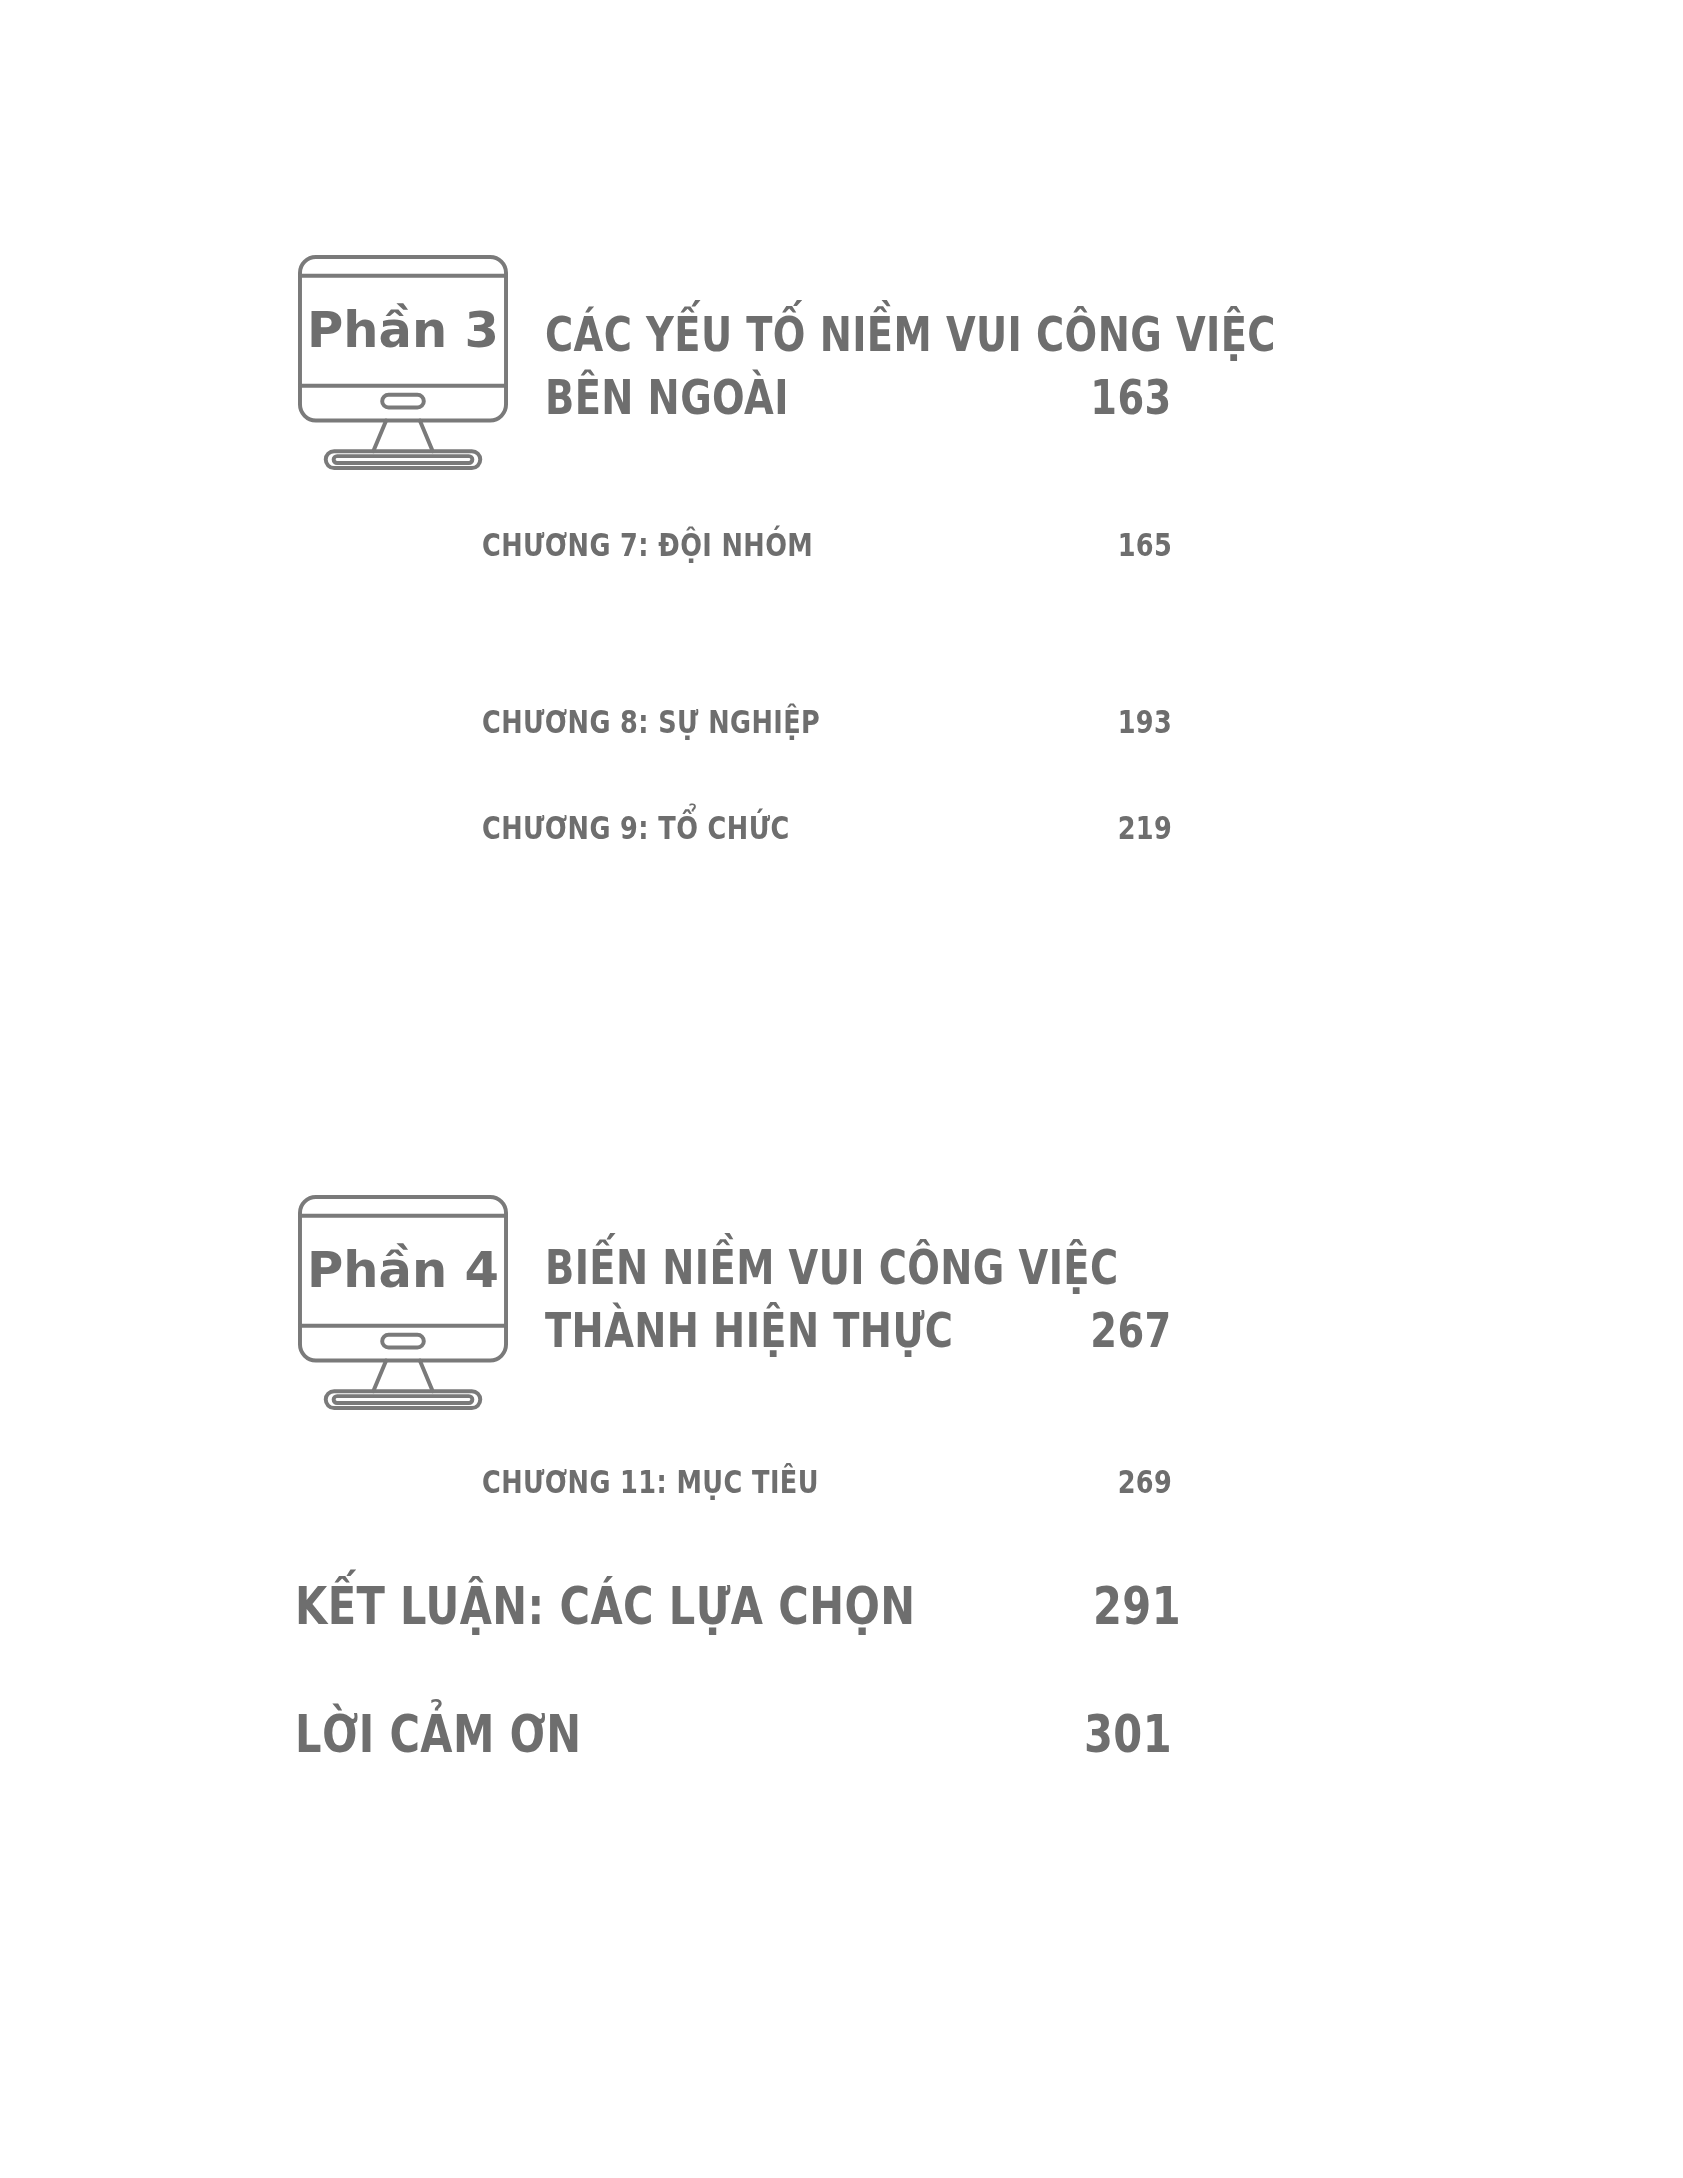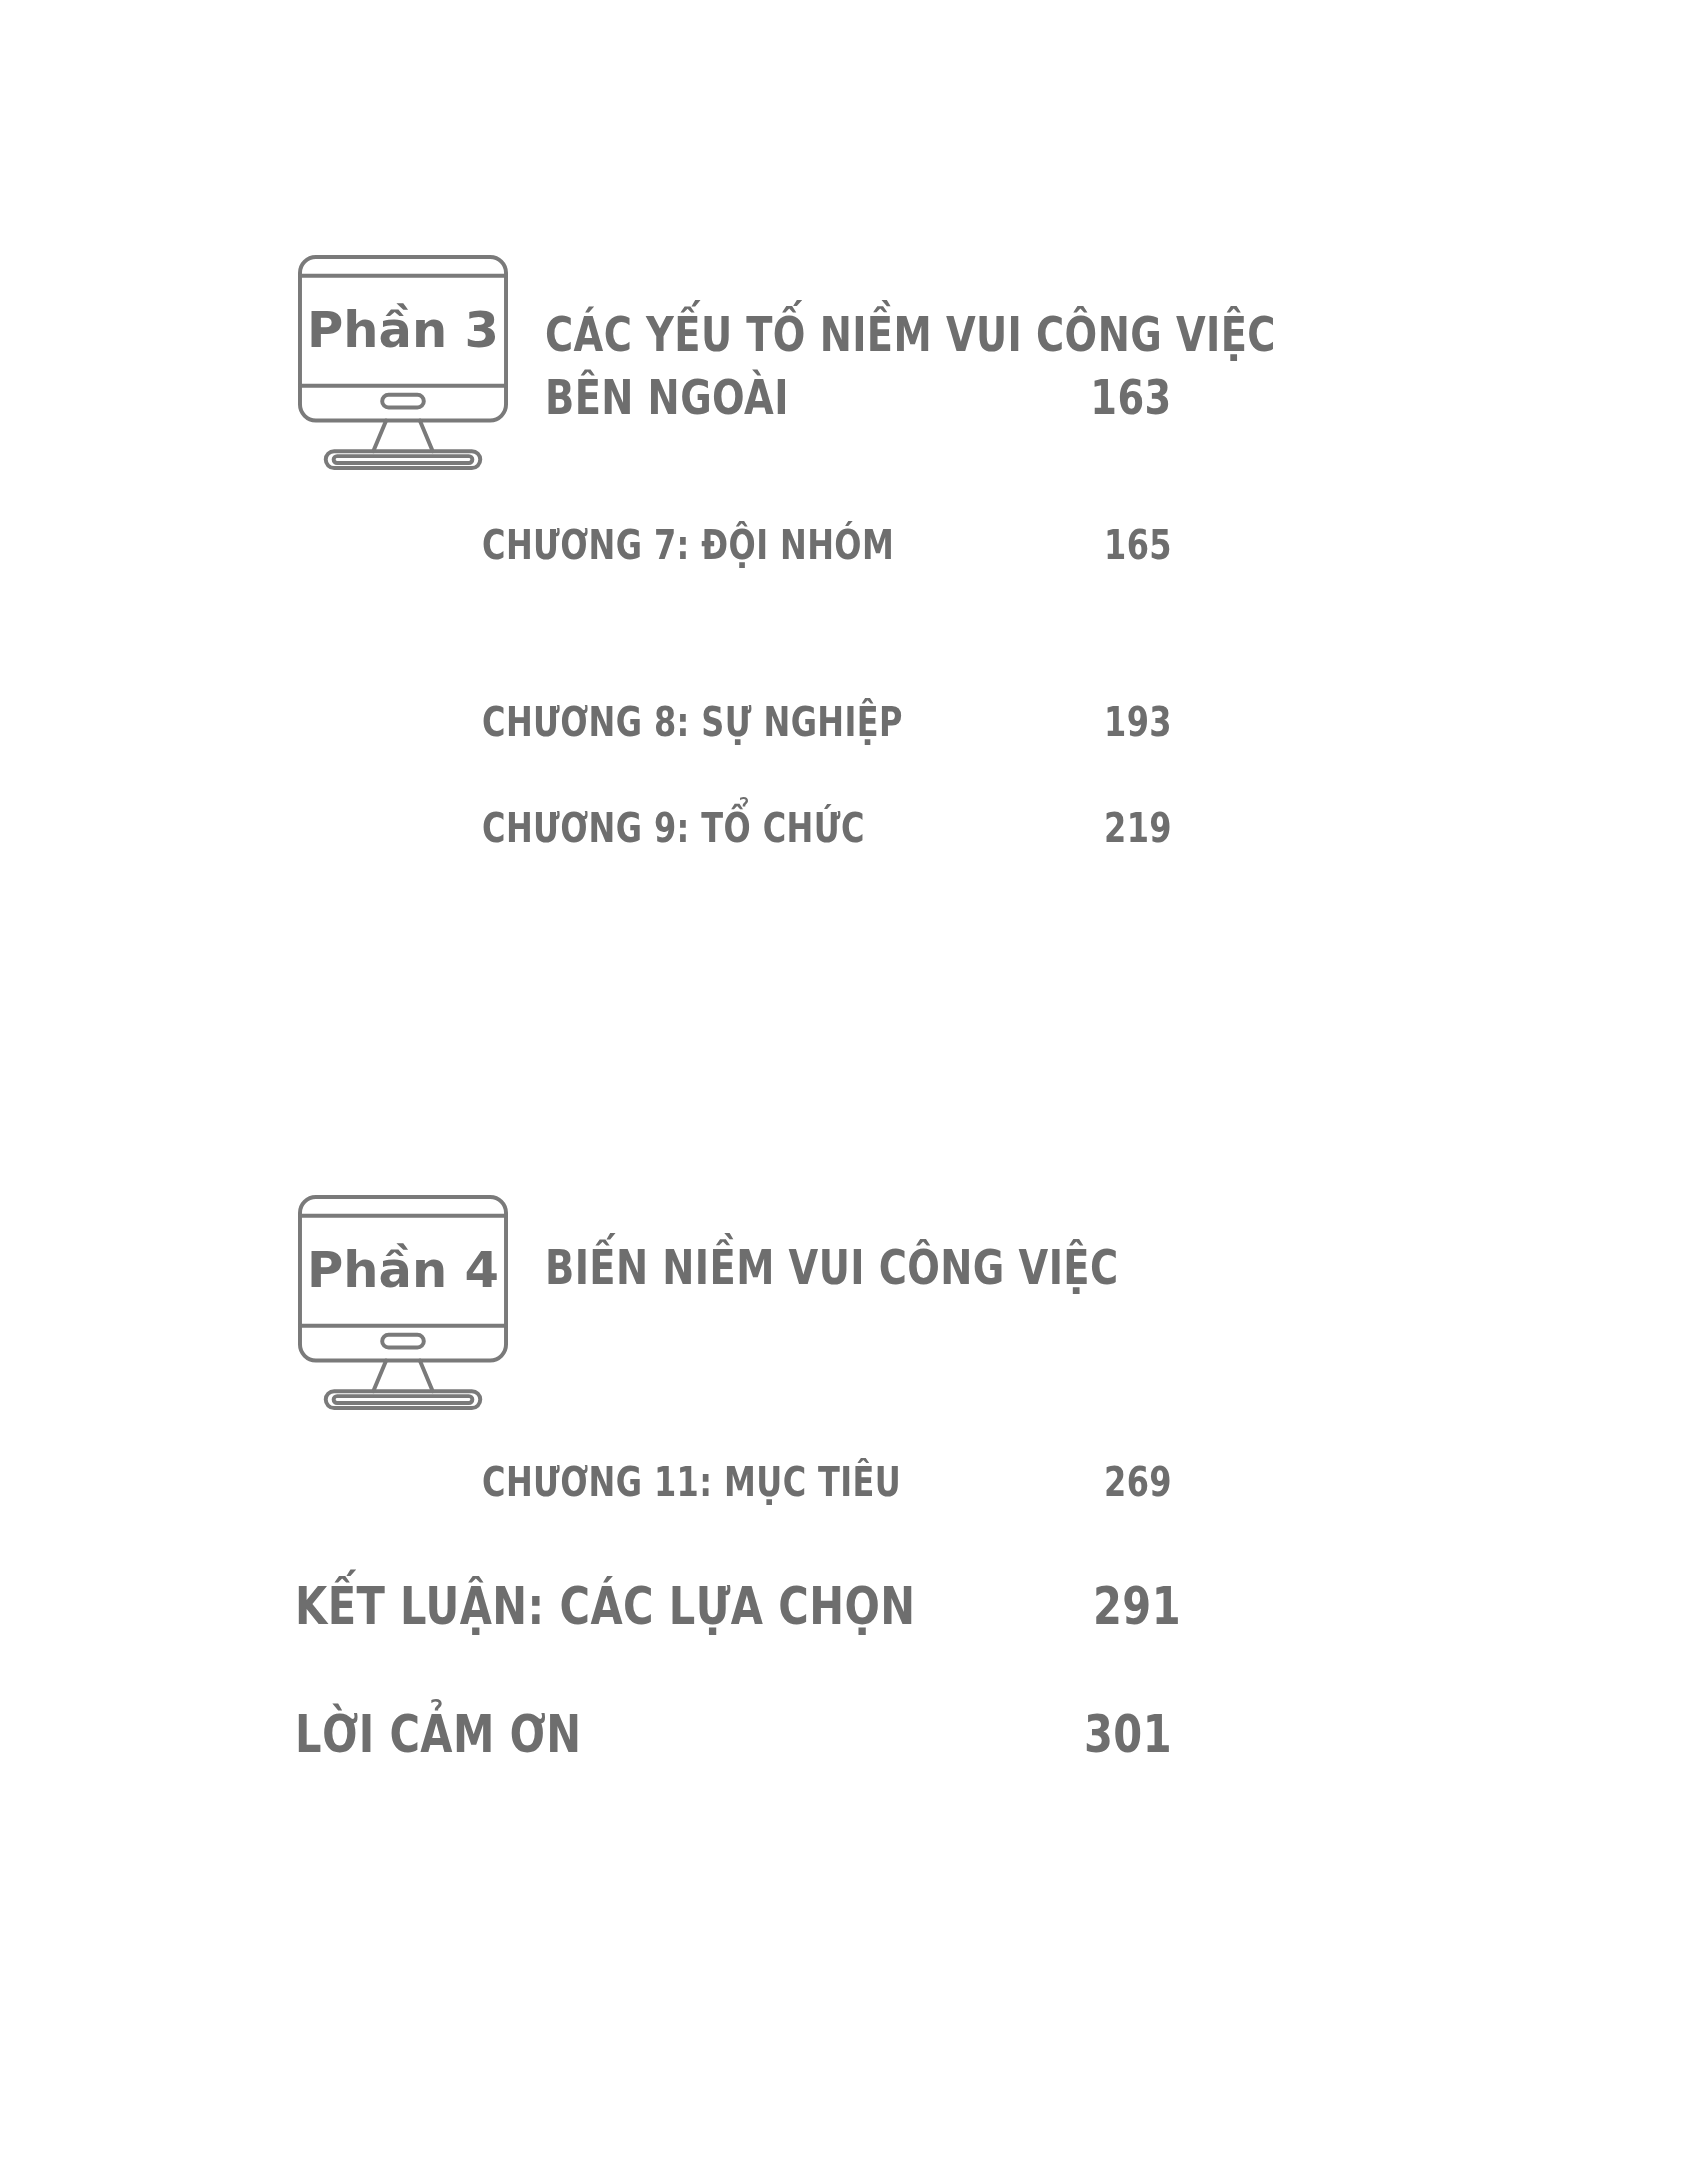--- a/index.html
+++ b/index.html
@@ -10,21 +10,21 @@
     font-family:"DejaVu Sans",sans-serif;
   }
   .abs{position:absolute;}
   
   .cx{display:inline-block;transform:scaleX(0.8);transform-origin:left center;white-space:nowrap;}
   .cx.r{transform-origin:right center;}
   .part-heading{font-size:48px;line-height:63px;font-weight:bold;letter-spacing:0.5px;}
   .hline{display:block;}
   .hline2{display:flex;justify-content:space-between;align-items:baseline;}
   .row{display:flex;justify-content:space-between;align-items:baseline;font-weight:bold;letter-spacing:0.5px;}
-  .chapter{font-size:40px;line-height:48px;height:48px;}
+  .chapter{font-size:32px;line-height:48px;height:48px;}
   .footer-row{font-size:52px;line-height:48px;height:48px;}
   .monitor{position:absolute;width:210px;height:216px;}
   .part-label{
     font-family:"DejaVu Sans",sans-serif;font-weight:bold;font-size:50px;
     fill:var(--text_color,#6e6e6e);
   }
 </style>
 </head>
 <body>
 
@@ -81,20 +81,24 @@
       <rect x="28" y="198" width="156" height="17" rx="8.5"></rect>
       <rect x="36" y="203" width="140" height="7" rx="3.5"></rect>
     </g>
     <text x="106" y="93" text-anchor="middle" class="part-label">Phần 4</text>
   </svg>
 
   <div class="abs part-heading" style="left:545px;right:304px;top:1236px;">
     <span class="hline">
       <span class="cx">BIẾN NIỀM VUI CÔNG VIỆC</span>
     </span>
+    <span class="hline hline2">
+      <span class="cx">THÀNH HIỆN THỰC</span>
+      <span class="cx r">267</span>
+    </span>
   </div>
 
   <div class="abs row chapter" style="left:482px;right:304px;top:1458px;">
     <span class="cx">CHƯƠNG 11: MỤC TIÊU</span>
     <span class="cx r">269</span>
   </div>
 
   <div class="abs row footer-row" style="left:295px;right:304px;top:1582px;">
     <span class="cx">KẾT LUẬN: CÁC LỰA CHỌN</span>
     <span class="cx r">291</span>

